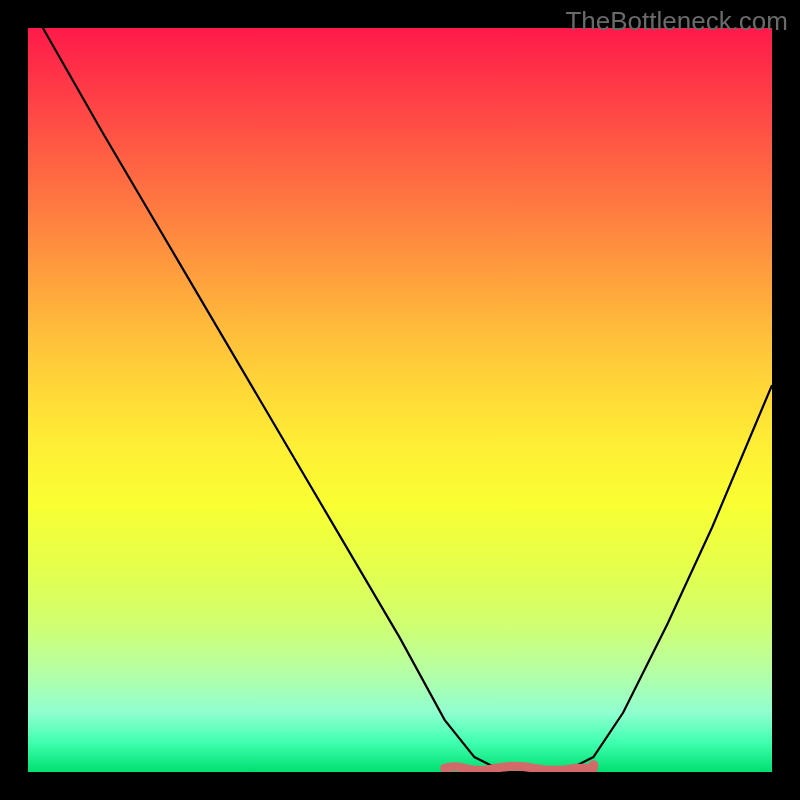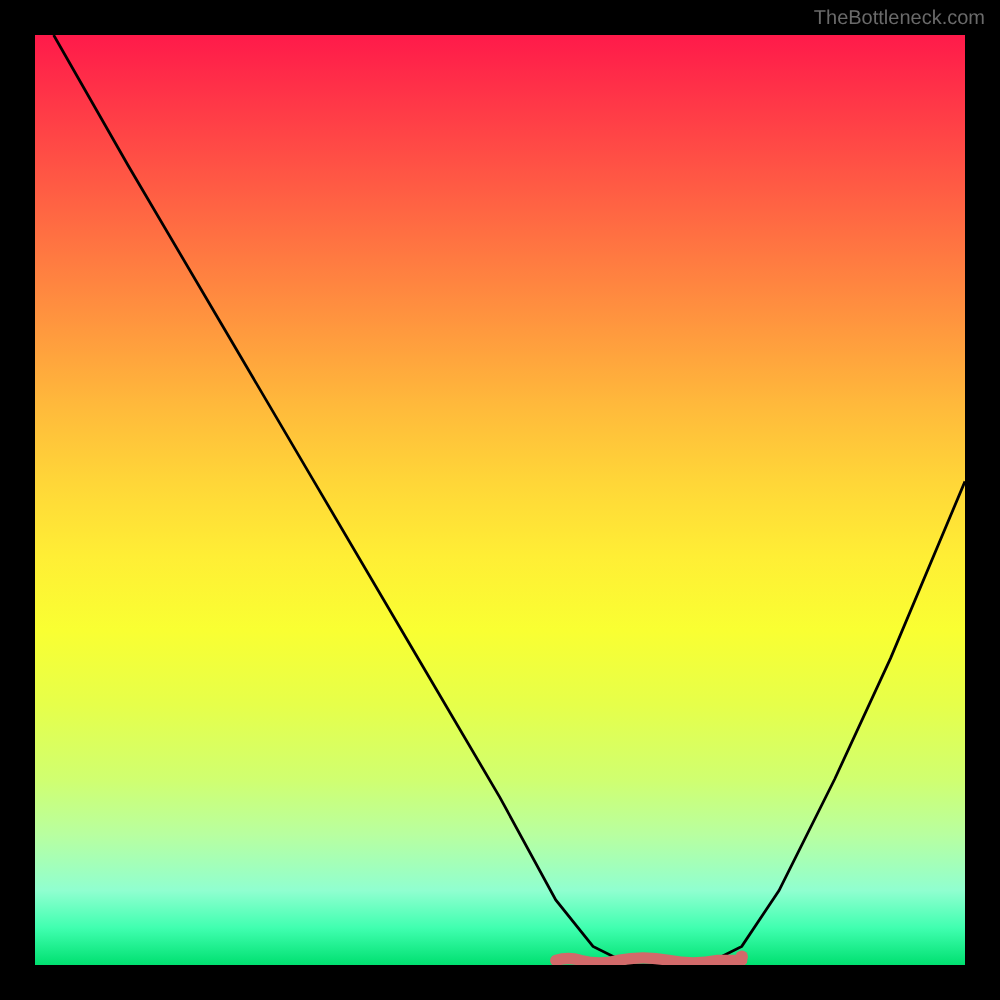--- a/index.html
+++ b/index.html
@@ -9,21 +9,21 @@
     background: #000;
     position: relative;
     overflow: hidden;
     font-family: Arial, sans-serif;
   }
   .watermark {
     position: absolute;
     top: 6px;
     right: 12px;
     color: #6a6a6a;
-    font-size: 16px;
+    font-size: 26px;
     font-weight: 500;
     z-index: 10;
   }
   .plot {
     position: absolute;
     left: 28px;
     top: 28px;
     width: 744px;
     height: 744px;
   }

